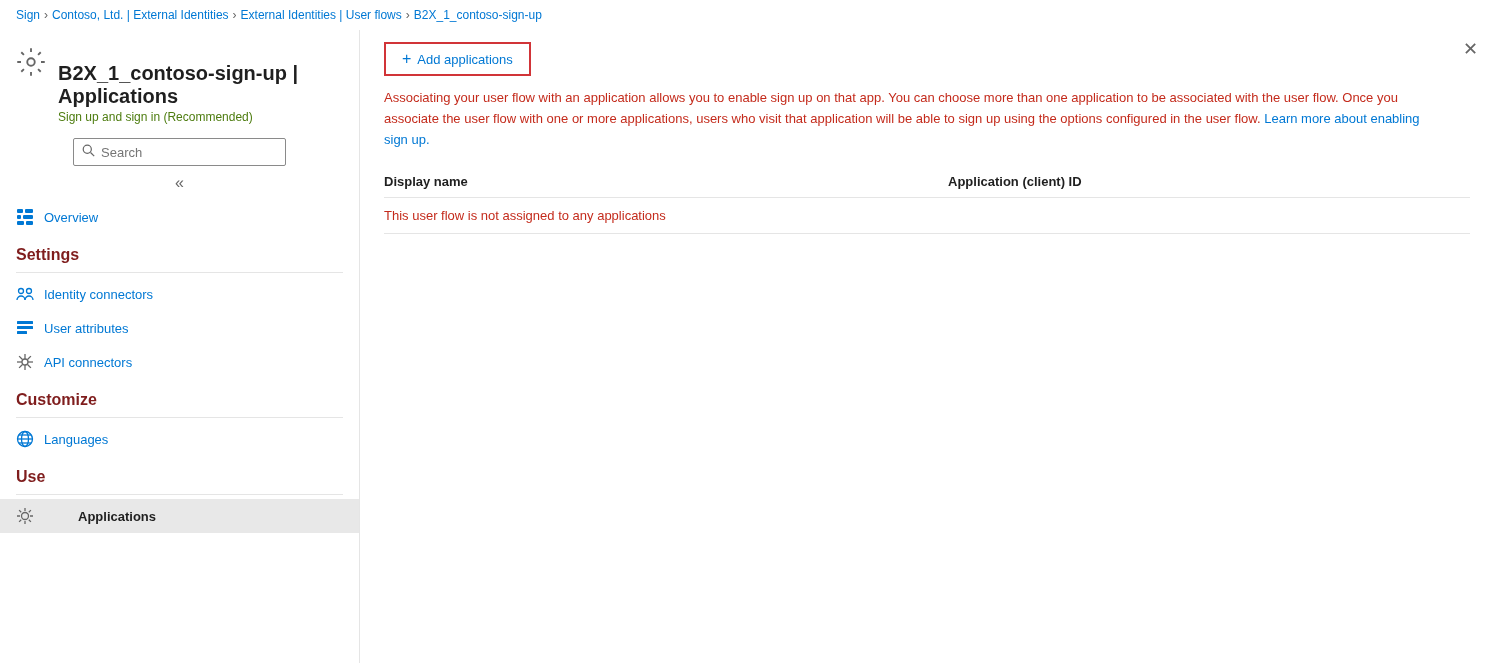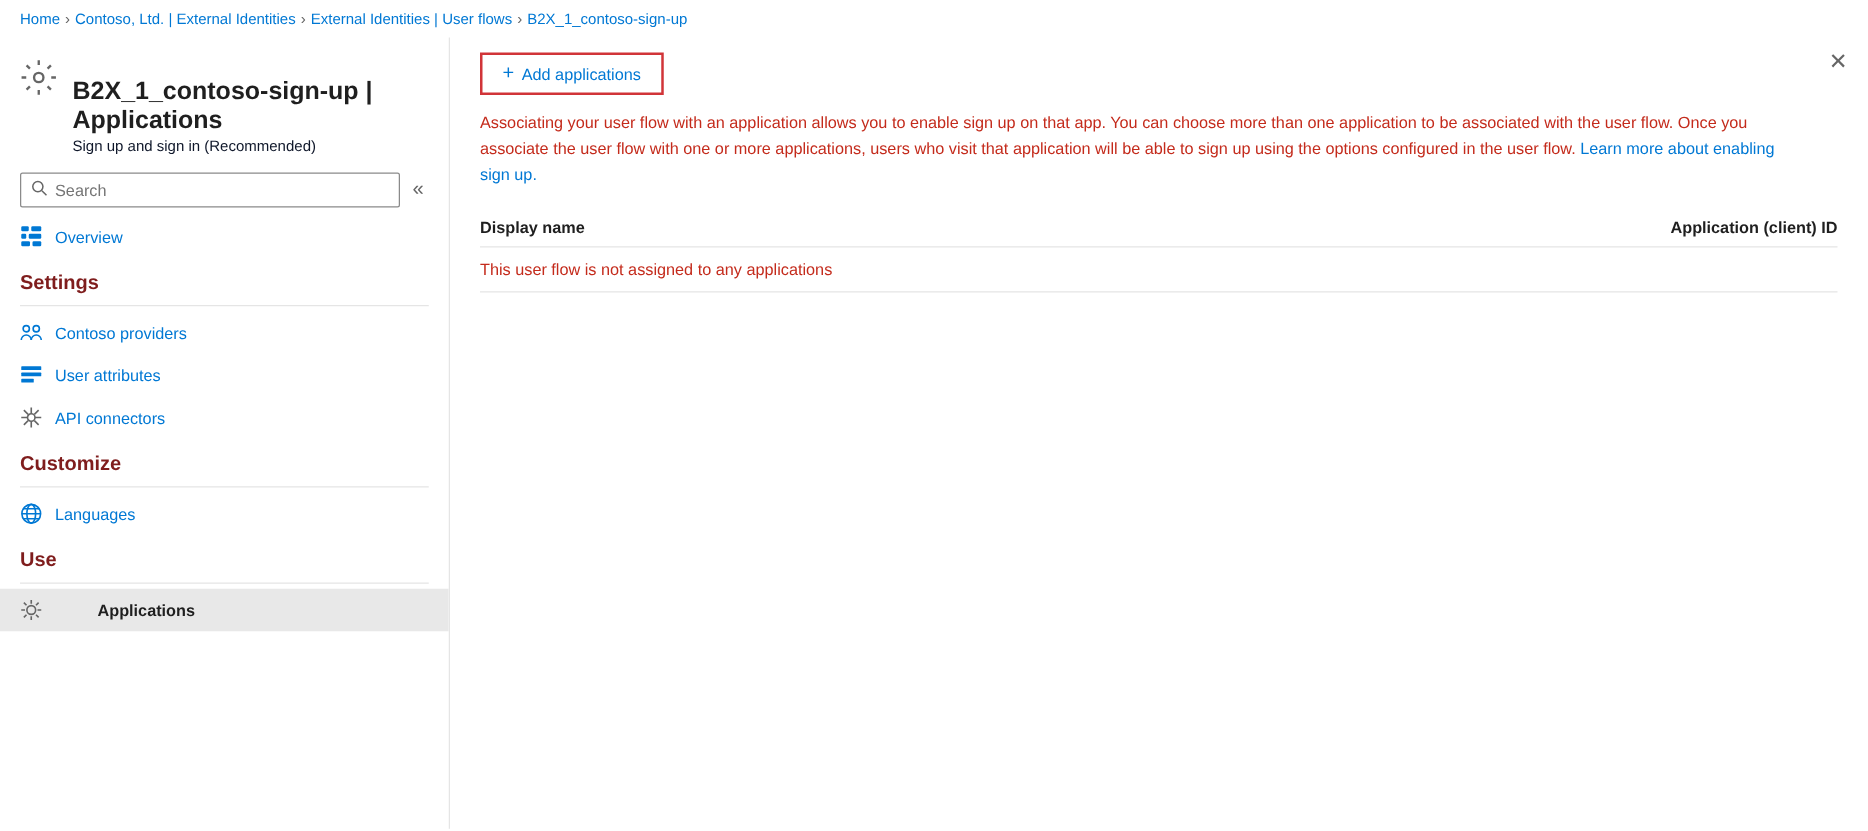--- a/index.html
+++ b/index.html
@@ -25,24 +25,24 @@
     .sidebar-header {
       display: flex; align-items: flex-start; gap: 12px;
       padding: 12px 16px 8px 16px;
     }
     .gear-icon-large {
       width: 36px; height: 36px; margin-top: 2px;
       display: flex; align-items: center; justify-content: center;
       font-size: 24px; color: #666;
     }
     .sidebar-title { font-size: 20px; font-weight: 600; color: #1f1f1f; margin-top: 20px; }
-    .sidebar-subtitle { font-size: 12px; color: #0f172a; margin-top: 2px; }
+    .sidebar-subtitle { font-size: 12px; color: #4d7c0f; margin-top: 2px; }
 
     .search-row {
-      display: flex; align-items: center; padding: 6px 16px; gap: 6px;
+      display: flex; align-items: center; padding: 6px 16px; gap: 6px; flex-direction: column;
     }
     .search-box {
       flex: 1; display: flex; align-items: center; gap: 6px;
       border: 1px solid #8a8a8a; border-radius: 2px; padding: 5px 8px;
       background: #fff;
     }
     .search-box input {
       border: none; outline: none; font-size: 13px; width: 100%; background: transparent;
     }
     .search-icon { color: #666; font-size: 13px; }
@@ -95,28 +95,28 @@
       padding: 0 24px 16px 24px; font-size: 13px; color: #c42b1c; line-height: 1.6; max-width: 1100px;
     }
     .description-box .link { color: #0078d4; cursor: pointer; text-decoration: none; }
 
     .table-area { padding: 0 24px; }
     .table-header-row {
       display: flex; border-bottom: 1px solid #e5e5e5;
       padding: 8px 0; font-weight: 600; font-size: 13px; color: #1f1f1f; gap: 42px;
     }
     .col-display { flex: 1; }
-    .col-client-id { flex: 1; text-align: right; }
+    .col-client-id { flex: 1; }
     .empty-row { color: #c42b1c; font-size: 13px; padding: 10px 0; border-bottom: 1px solid #e5e5e5; }
   </style>
 </head>
 <body>
 
 <div class="breadcrumb">
-  <span>Home</span>
+  <span>Sign</span>
   <span class="sep">›</span>
   <span>Contoso, Ltd. | External Identities</span>
   <span class="sep">›</span>
   <span>External Identities | User flows</span>
   <span class="sep">›</span>
   <span class="last">B2X_1_contoso-sign-up</span>
 </div>
 
 <div class="layout">
 
@@ -167,21 +167,21 @@
 
     <div class="nav-item">
       <span class="nav-icon icon-identity">
         <svg width="18" height="18" viewBox="0 0 18 18" fill="none">
           <circle cx="5" cy="6" r="2.5" stroke="#0078d4" stroke-width="1.3" fill="none"></circle>
           <circle cx="13" cy="6" r="2.5" stroke="#0078d4" stroke-width="1.3" fill="none"></circle>
           <path d="M1 15c0-2.2 1.8-4 4-4s4 1.8 4 4" stroke="#0078d4" stroke-width="1.3" fill="none"></path>
           <path d="M9 15c0-2.2 1.8-4 4-4s4 1.8 4 4" stroke="#0078d4" stroke-width="1.3" fill="none"></path>
         </svg>
       </span>
-      <span>Contoso providers</span>
+      <span>Identity connectors</span>
     </div>
 
     <div class="nav-item">
       <span class="nav-icon icon-attributes">
         <svg width="18" height="18" viewBox="0 0 18 18" fill="none">
           <rect x="1" y="2" width="16" height="3" rx="0.5" fill="#0078d4"></rect>
           <rect x="1" y="7" width="16" height="3" rx="0.5" fill="#0078d4"></rect>
           <rect x="1" y="12" width="10" height="3" rx="0.5" fill="#0078d4"></rect>
         </svg>
       </span>

